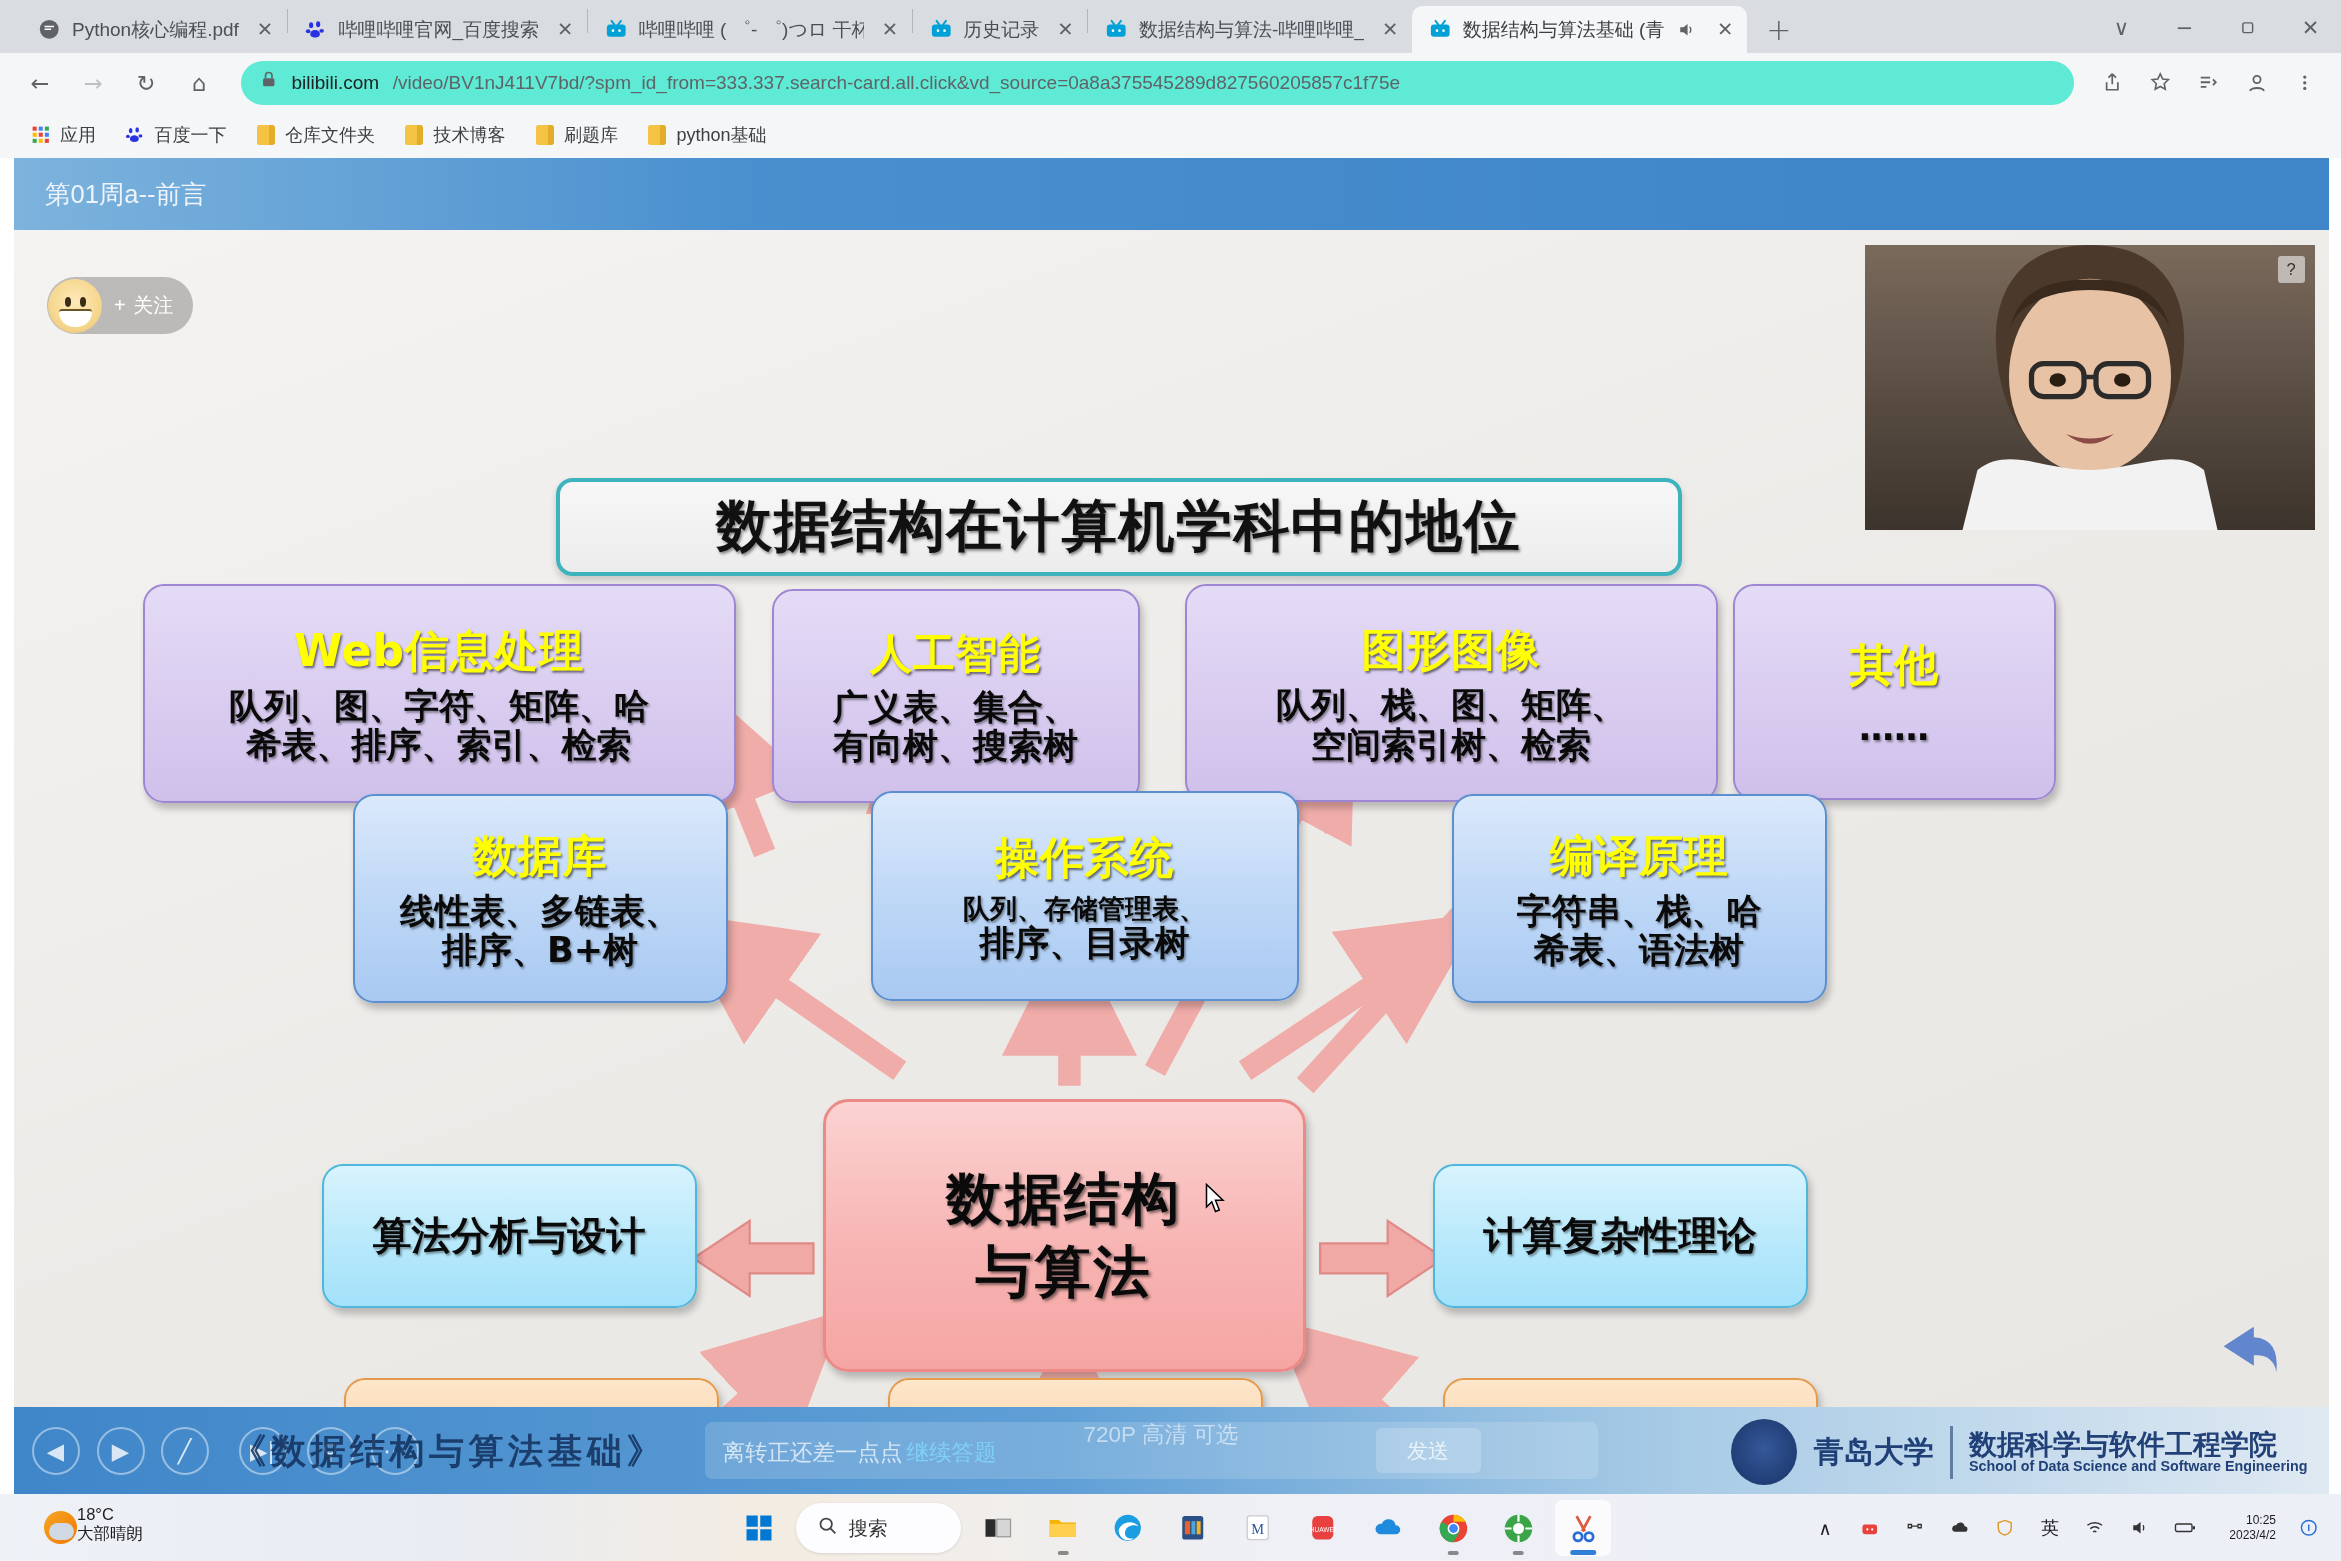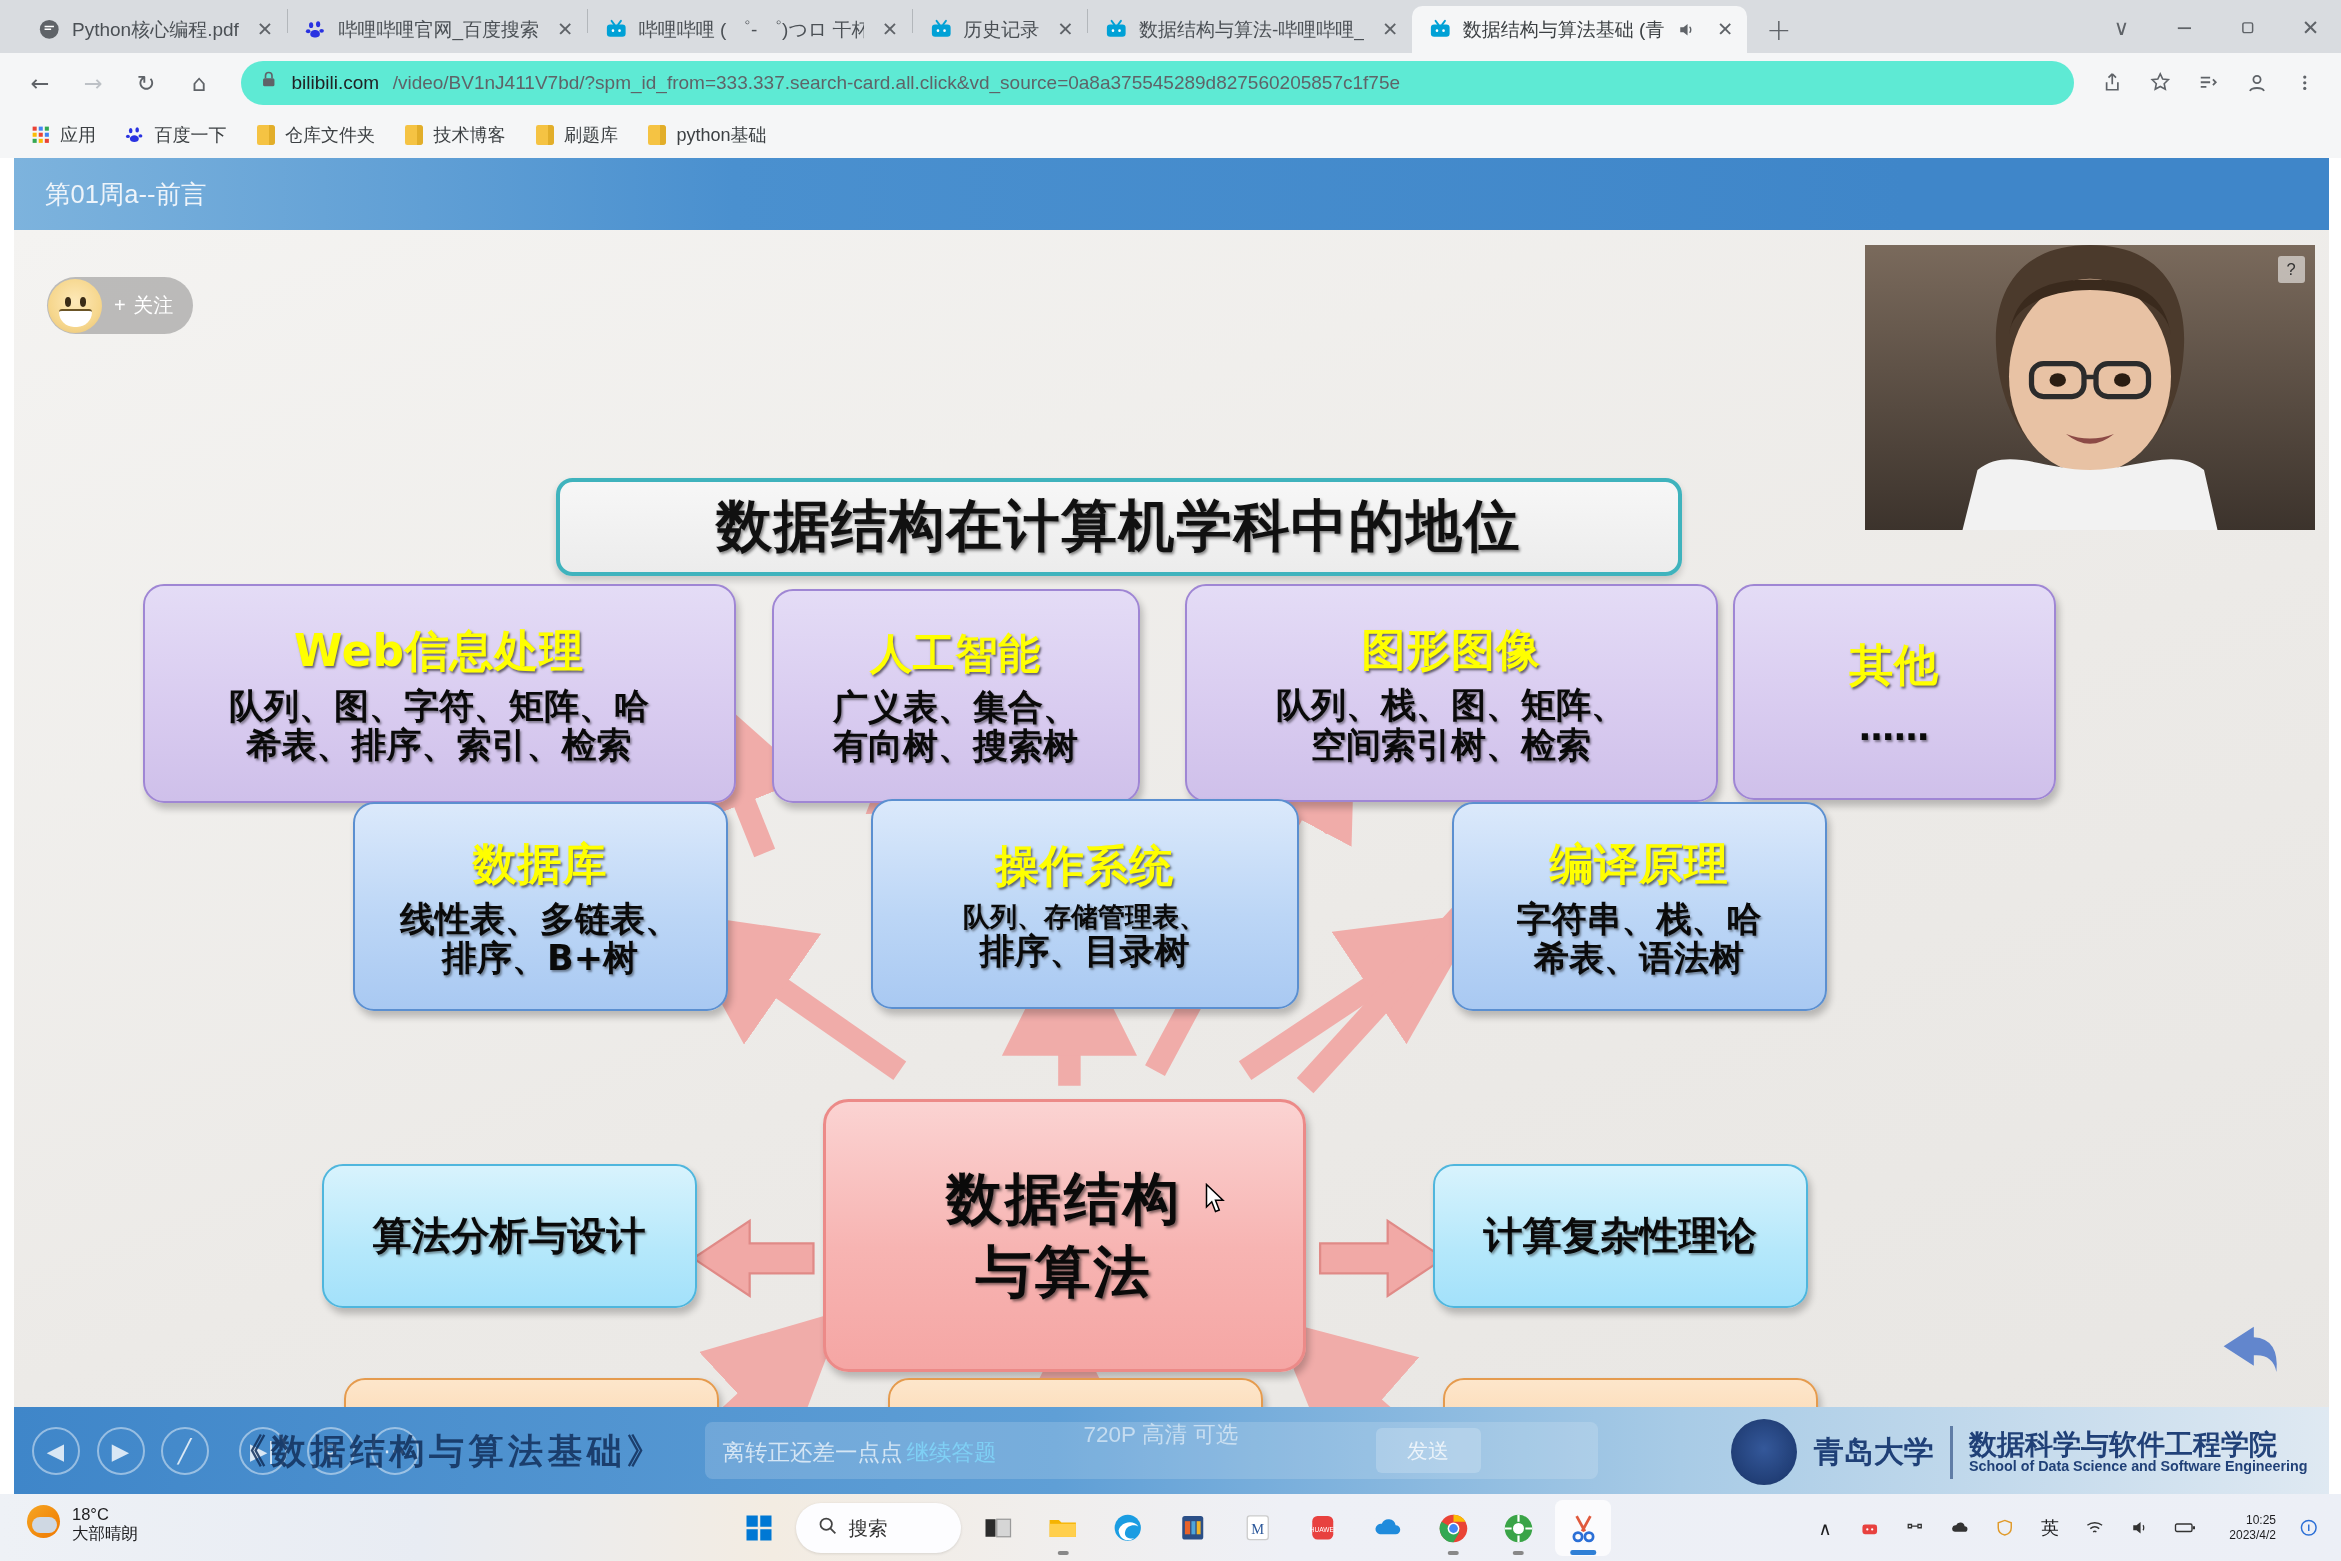--- a/index.html
+++ b/index.html
@@ -89,21 +89,21 @@
 
   .node { position:absolute; border-radius:21px; display:flex; flex-direction:column;
           align-items:center; justify-content:center; text-align:center;
           box-shadow:3px 5.3px 7.5px rgba(0,0,0,.22); }
   .node .hd { color:#ffff00; font-weight:bold; letter-spacing:0.8px;
         text-shadow:1.5px 1.5px 2.3px rgba(0,0,0,.55); font-family:"DejaVu Sans","Liberation Sans",sans-serif;}
   .node .bd { color:#0a0a0a; font-weight:bold; line-height:1.12;
         text-shadow:1.5px 1.5px 2.3px rgba(0,0,0,.4); font-family:"DejaVu Sans","Liberation Sans",sans-serif;}
 
   .purple { background:linear-gradient(180deg,#e4dcf6 0%, #d9ccf0 55%, #cfc0ea 100%); border:2.3px solid #9f86d4; }
-  .blue   { background:linear-gradient(180deg,#dbe9fb 0%, #bcd6f6 55%, #a9c9f2 100%); border:2.3px solid #5b8fd0;margin-top:8px; }
+  .blue   { background:linear-gradient(180deg,#dbe9fb 0%, #bcd6f6 55%, #a9c9f2 100%); border:2.3px solid #5b8fd0; }
   .cyan   { background:linear-gradient(180deg,#d8f3fd 0%, #b5e8fb 60%, #a3e1fa 100%); border:2.3px solid #4fb6dd; }
   .orange { background:linear-gradient(180deg,#fde6cb 0%, #fbd2a6 60%, #f9c68f 100%); border:2.3px solid #e59b4e; }
   .pink   { background:linear-gradient(180deg,#fbd3d2 0%, #f7b4b2 55%, #f5a6a4 100%); border:3px solid #ec8a88; }
 
   
   #playerbar { position:absolute; left:0; bottom:0; width:2315px; height:87px;
      background:linear-gradient(90deg,#3f86c9 0%, #5f9fd6 45%, #a8cbe6 72%, #dfe9f2 100%); }
   #playerbar .ctrl { position:absolute; top:19.5px; width:48px; height:48px; border-radius:50%;
      border:2.3px solid rgba(255,255,255,.45); color:rgba(255,255,255,.8);
      display:flex; align-items:center; justify-content:center; font-size:22.5px; font-family:"DejaVu Sans",sans-serif;}
@@ -129,21 +129,21 @@
 
   
   #pip { position:absolute; right:13.5px; top:15px; width:450px; height:285px; overflow:hidden;
          background:linear-gradient(180deg,#6d5f55 0%,#4e443d 50%,#3a322d 100%); }
   #pip .help { position:absolute; right:10.5px; top:10.5px; width:27px; height:27px; background:rgba(255,255,255,.55);
       color:#333; font-size:16.5px; display:flex; align-items:center; justify-content:center; border-radius:3px;}
 
   
   #taskbar { position:absolute; left:0; top:1494px; width:2342px; height:68px;
      background:linear-gradient(90deg,#eef1f6 0%,#e8ecf3 18%,#f3ece2 33%,#eef0f6 55%,#eceff6 100%); }
-  #weather { position:absolute; left:27px; top:10.5px; display:flex; align-items:flex-start; gap:12px; }
+  #weather { position:absolute; left:44px; top:10.5px; display:flex; align-items:flex-end; }
   #weather .sun { width:33px; height:33px; border-radius:50%; background:linear-gradient(135deg,#f5a623,#f07800); position:relative;}
   #weather .sun::after{ content:""; position:absolute; left:4.5px; top:12px; width:25.5px; height:16.5px; background:#cfd8e3; border-radius:10.5px;}
   #weather .wtxt { display:flex; flex-direction:column; line-height:1.2; font-size:16.5px; color:#1d1d1f;}
   #tbcenter { position:absolute; left:50%; top:0; transform:translateX(-50%); height:68px; display:flex; align-items:center; gap:9px;}
   .tbapp { width:56px; height:56px; display:flex; align-items:center; justify-content:center; position:relative; border-radius:7.5px;}
   .tbapp.running::after{ content:""; position:absolute; bottom:1.5px; left:50%; transform:translateX(-50%); width:10.5px; height:3.8px; border-radius:2.3px; background:#888;}
   .tbapp.active { background:rgba(255,255,255,.75); }
   .tbapp.active::after{ content:""; position:absolute; bottom:1.5px; left:50%; transform:translateX(-50%); width:25.5px; height:4.5px; border-radius:2.3px; background:#2f7fd6;}
   #searchpill { height:50px; min-width:165px; background:#fdfdff; border-radius:25px; display:flex; align-items:center;
       gap:10.5px; padding:0 21px; font-size:19.5px; color:#333; box-shadow:0 0.8px 3px rgba(0,0,0,.12);}

